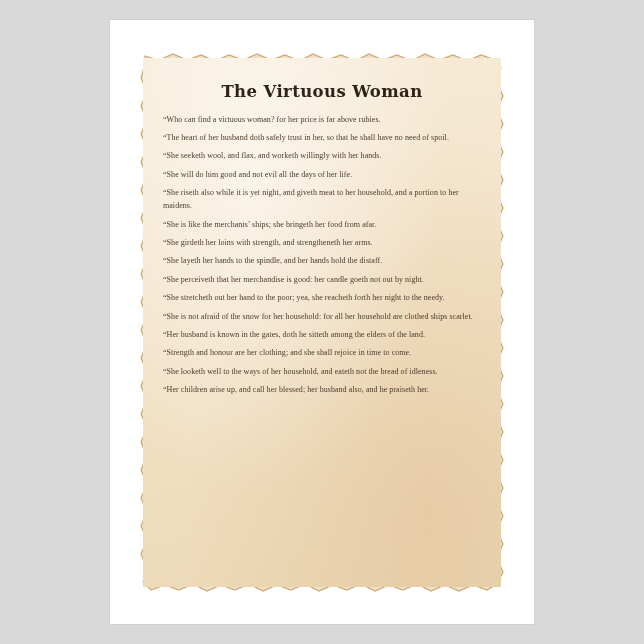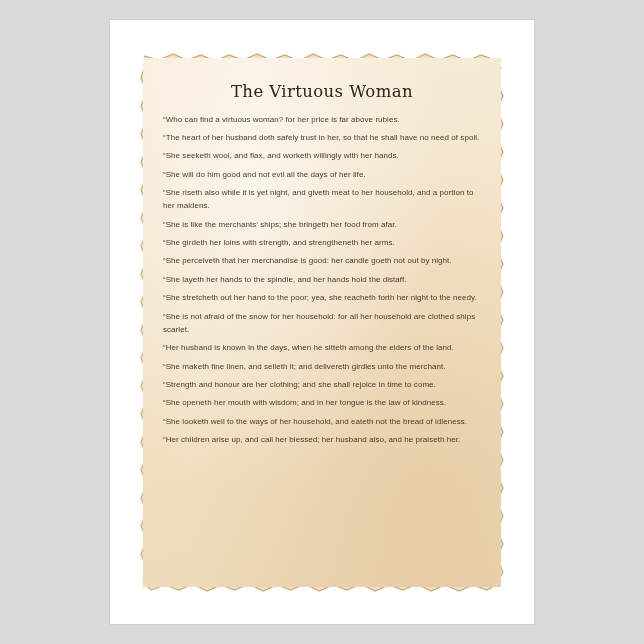--- a/index.html
+++ b/index.html
@@ -70,34 +70,34 @@
     height: 100%;
     padding: 16px 20px 10px 20px;
     box-sizing: border-box;
     color: #3b2f23;
   }
 
   .title {
     text-align: center;
     font-family: "DejaVu Serif", serif;
     font-size: 16.5px;
-    font-weight: normal;
+    font-weight: bold;
     letter-spacing: 0.4px;
     color: #2e2319;
     margin: 8px 0 12px 0;
   }
 
   .verses {
     list-style: none;
     margin: 0;
     padding: 0;
   }
 
   .verse {
-    font-family: Liberation Sans, sans-serif;
+    font-family: Liberation Serif, serif;
     font-size: 8.0px;
     line-height: 13.2px;
     color: #4a3b2b;
     margin: 0 0 5.2px 0;
     text-align: left;
     letter-spacing: 0.05px;
   }
 </style>
 </head>
 <body>
@@ -129,28 +129,26 @@
           <h1 class="title">The Virtuous Woman</h1>
 
           <div class="verses">
             <p class="verse">“Who can find a virtuous woman? for her price is far above rubies.</p>
             <p class="verse">“The heart of her husband doth safely trust in her, so that he shall have no need of spoil.</p>
             <p class="verse">“She seeketh wool, and flax, and worketh willingly with her hands.</p>
             <p class="verse">“She will do him good and not evil all the days of her life.</p>
             <p class="verse">“She riseth also while it is yet night, and giveth meat to her household, and a portion to her maidens.</p>
             <p class="verse">“She is like the merchants’ ships; she bringeth her food from afar.</p>
             <p class="verse">“She girdeth her loins with strength, and strengtheneth her arms.</p>
+            <p class="verse">“She layeth her hands to the spindle, and her hands hold the distaff.</p>
             <p class="verse">“She perceiveth that her merchandise is good: her candle goeth not out by night.</p>
-            <p class="verse">“She layeth her hands to the spindle, and her hands hold the distaff.</p>
             <p class="verse">“She stretcheth out her hand to the poor; yea, she reacheth forth her night to the needy.</p>
             <p class="verse">“She is not afraid of the snow for her household: for all her household are clothed ships scarlet.</p>
-            <p class="verse">“Her husband is known in the days, when he sitteth among the elders of the land.</p>
-            <p class="verse">“She maketh fine linen, and selleth it; and delivereth girdles unto the merchant.</p>
+            <p class="verse">“Her husband is known in the gates, doth he sitteth among the elders of the land.</p>
             <p class="verse">“Strength and honour are her clothing; and she shall rejoice in time to come.</p>
-            <p class="verse">“She openeth her mouth with wisdom; and in her tongue is the law of kindness.</p>
             <p class="verse">“She looketh well to the ways of her household, and eateth not the bread of idleness.</p>
             <p class="verse">“Her children arise up, and call her blessed; her husband also, and he praiseth her.</p>
 
           </div>
 
         </div>
       </div>
 
     </div>
   </div>

